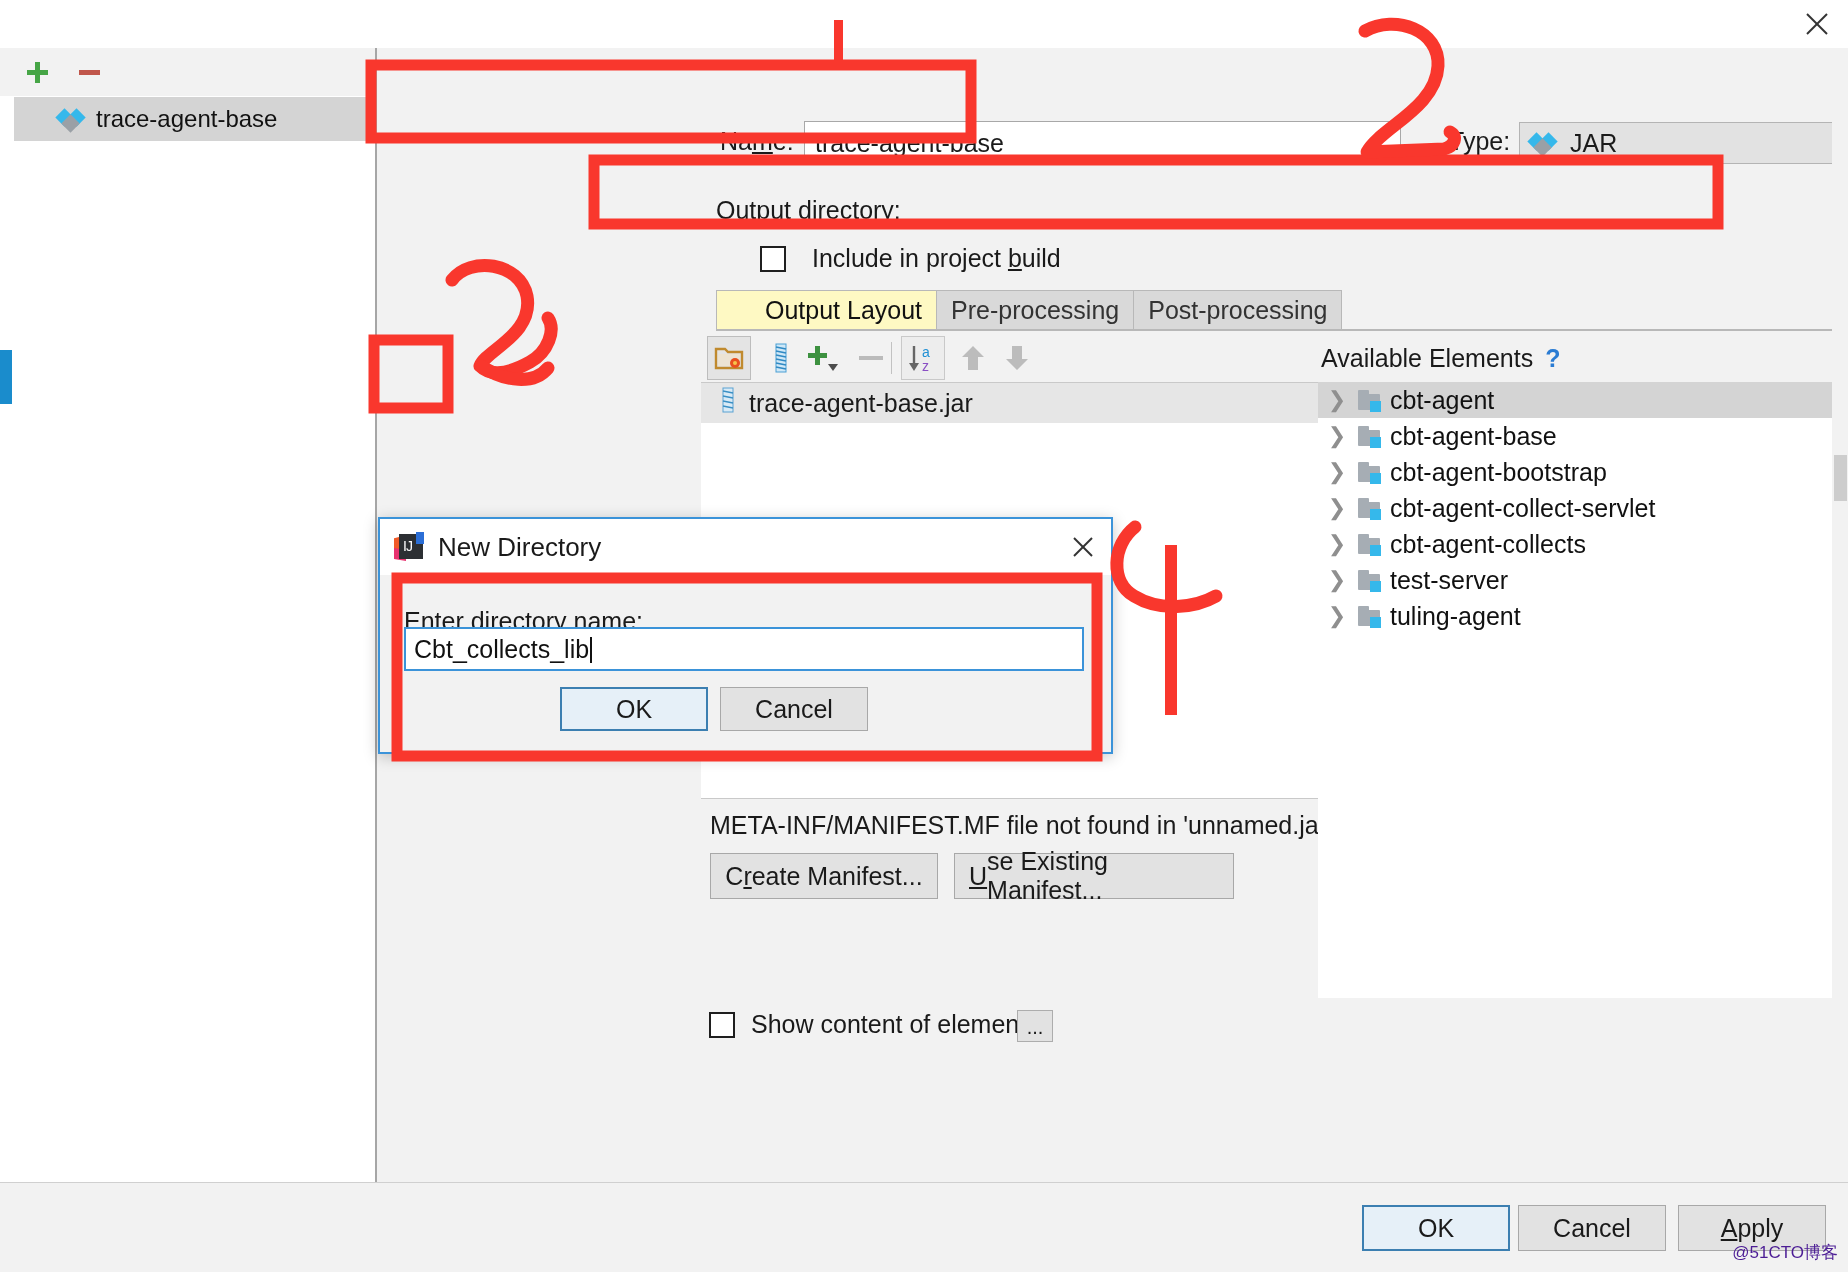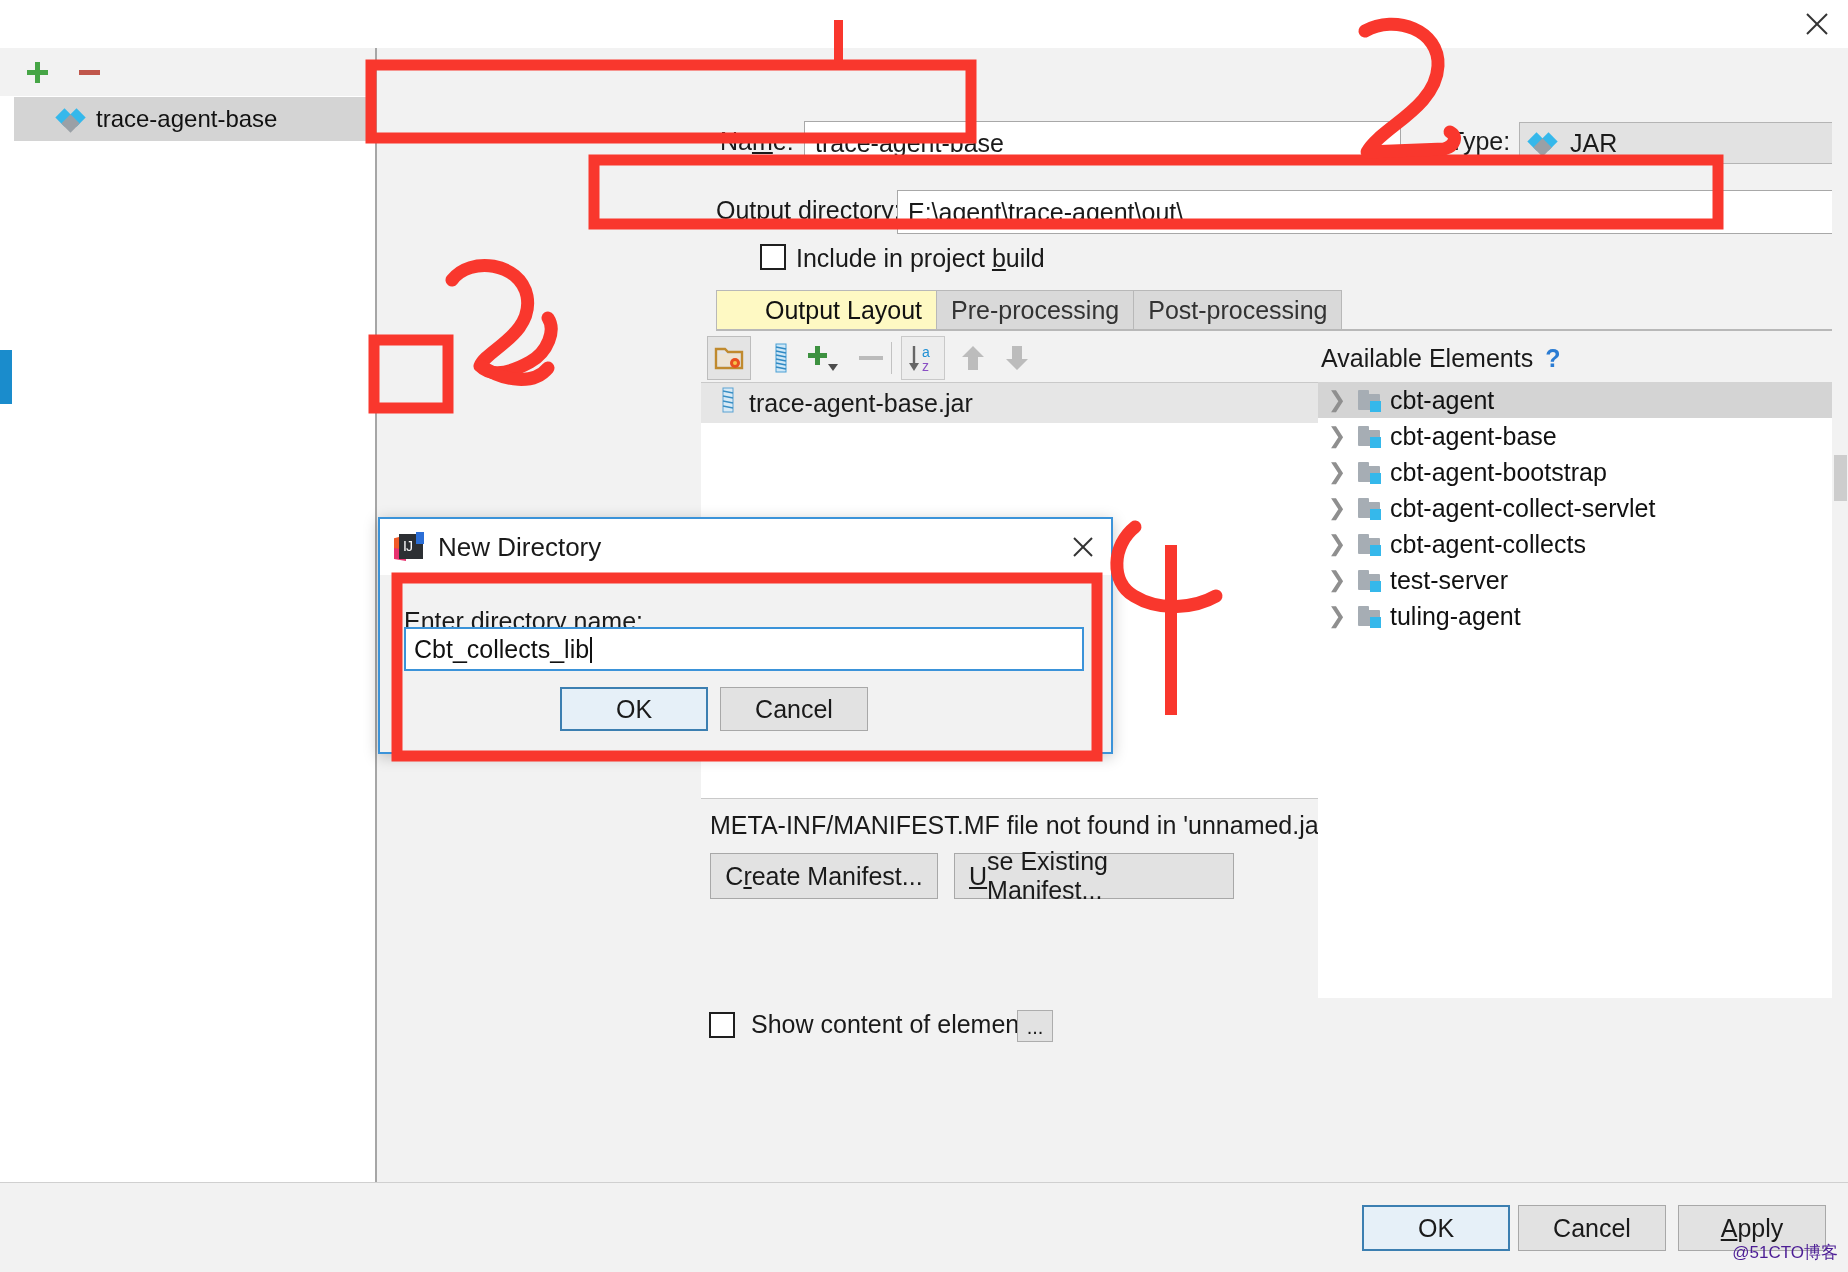--- a/index.html
+++ b/index.html
@@ -82,21 +82,21 @@
 
   #outdir-label { left:337px; top:148px; }
   #outdir-input {
     position:absolute; left:518px; top:142px; width:946px; height:44px;
     background:#ffffff; border:1px solid #a8a8a8;
     padding:0 10px; font-size:25px; line-height:42px; color:#1a1a1a;
   }
 
   #include-check {
     position:absolute; left:345px; top:196px;
-    display:flex; align-items:flex-start; gap:10px; cursor:pointer;padding-left:36px;
+    display:flex; align-items:center; gap:26px; cursor:pointer;padding-left:36px;
   }
   .cb-box { width:26px; height:26px; background:#ffffff; border:2px solid #1f1f1f; }
   #include-check .lbl { font-size:25px; }
 
   
   #tabs { position:absolute; left:337px; top:242px; height:40px; display:flex; }
   .tab {
     height:40px; padding:0 14px; display:flex; align-items:center;
     font-size:25px; border:1px solid #b8b8b8; border-bottom:none;
     background:#d9d9d9; color:#333; cursor:pointer; margin-right:-1px;
@@ -322,21 +322,20 @@
       <span class="diamond-icon">
         <i class="d1"></i>
           <i class="d2"></i>
           <i class="d3"></i>
       </span>
       <span class="val">JAR</span>
 
     </div>
 
     <div class="row-label" id="outdir-label">Output directory:</div>
-    <div id="outdir-input">E:\agent\trace-agent\out\</div>
 
     <div id="include-check">
       <span class="cb-box"></span>
       <span class="lbl"><span>Include in project </span><span class="mn">b</span><span>uild</span></span>
     </div>
 
     <div id="tabs">
       <div class="tab active">Output Layout</div>
       <div class="tab">Pre-processing</div>
       <div class="tab">Post-processing</div>

